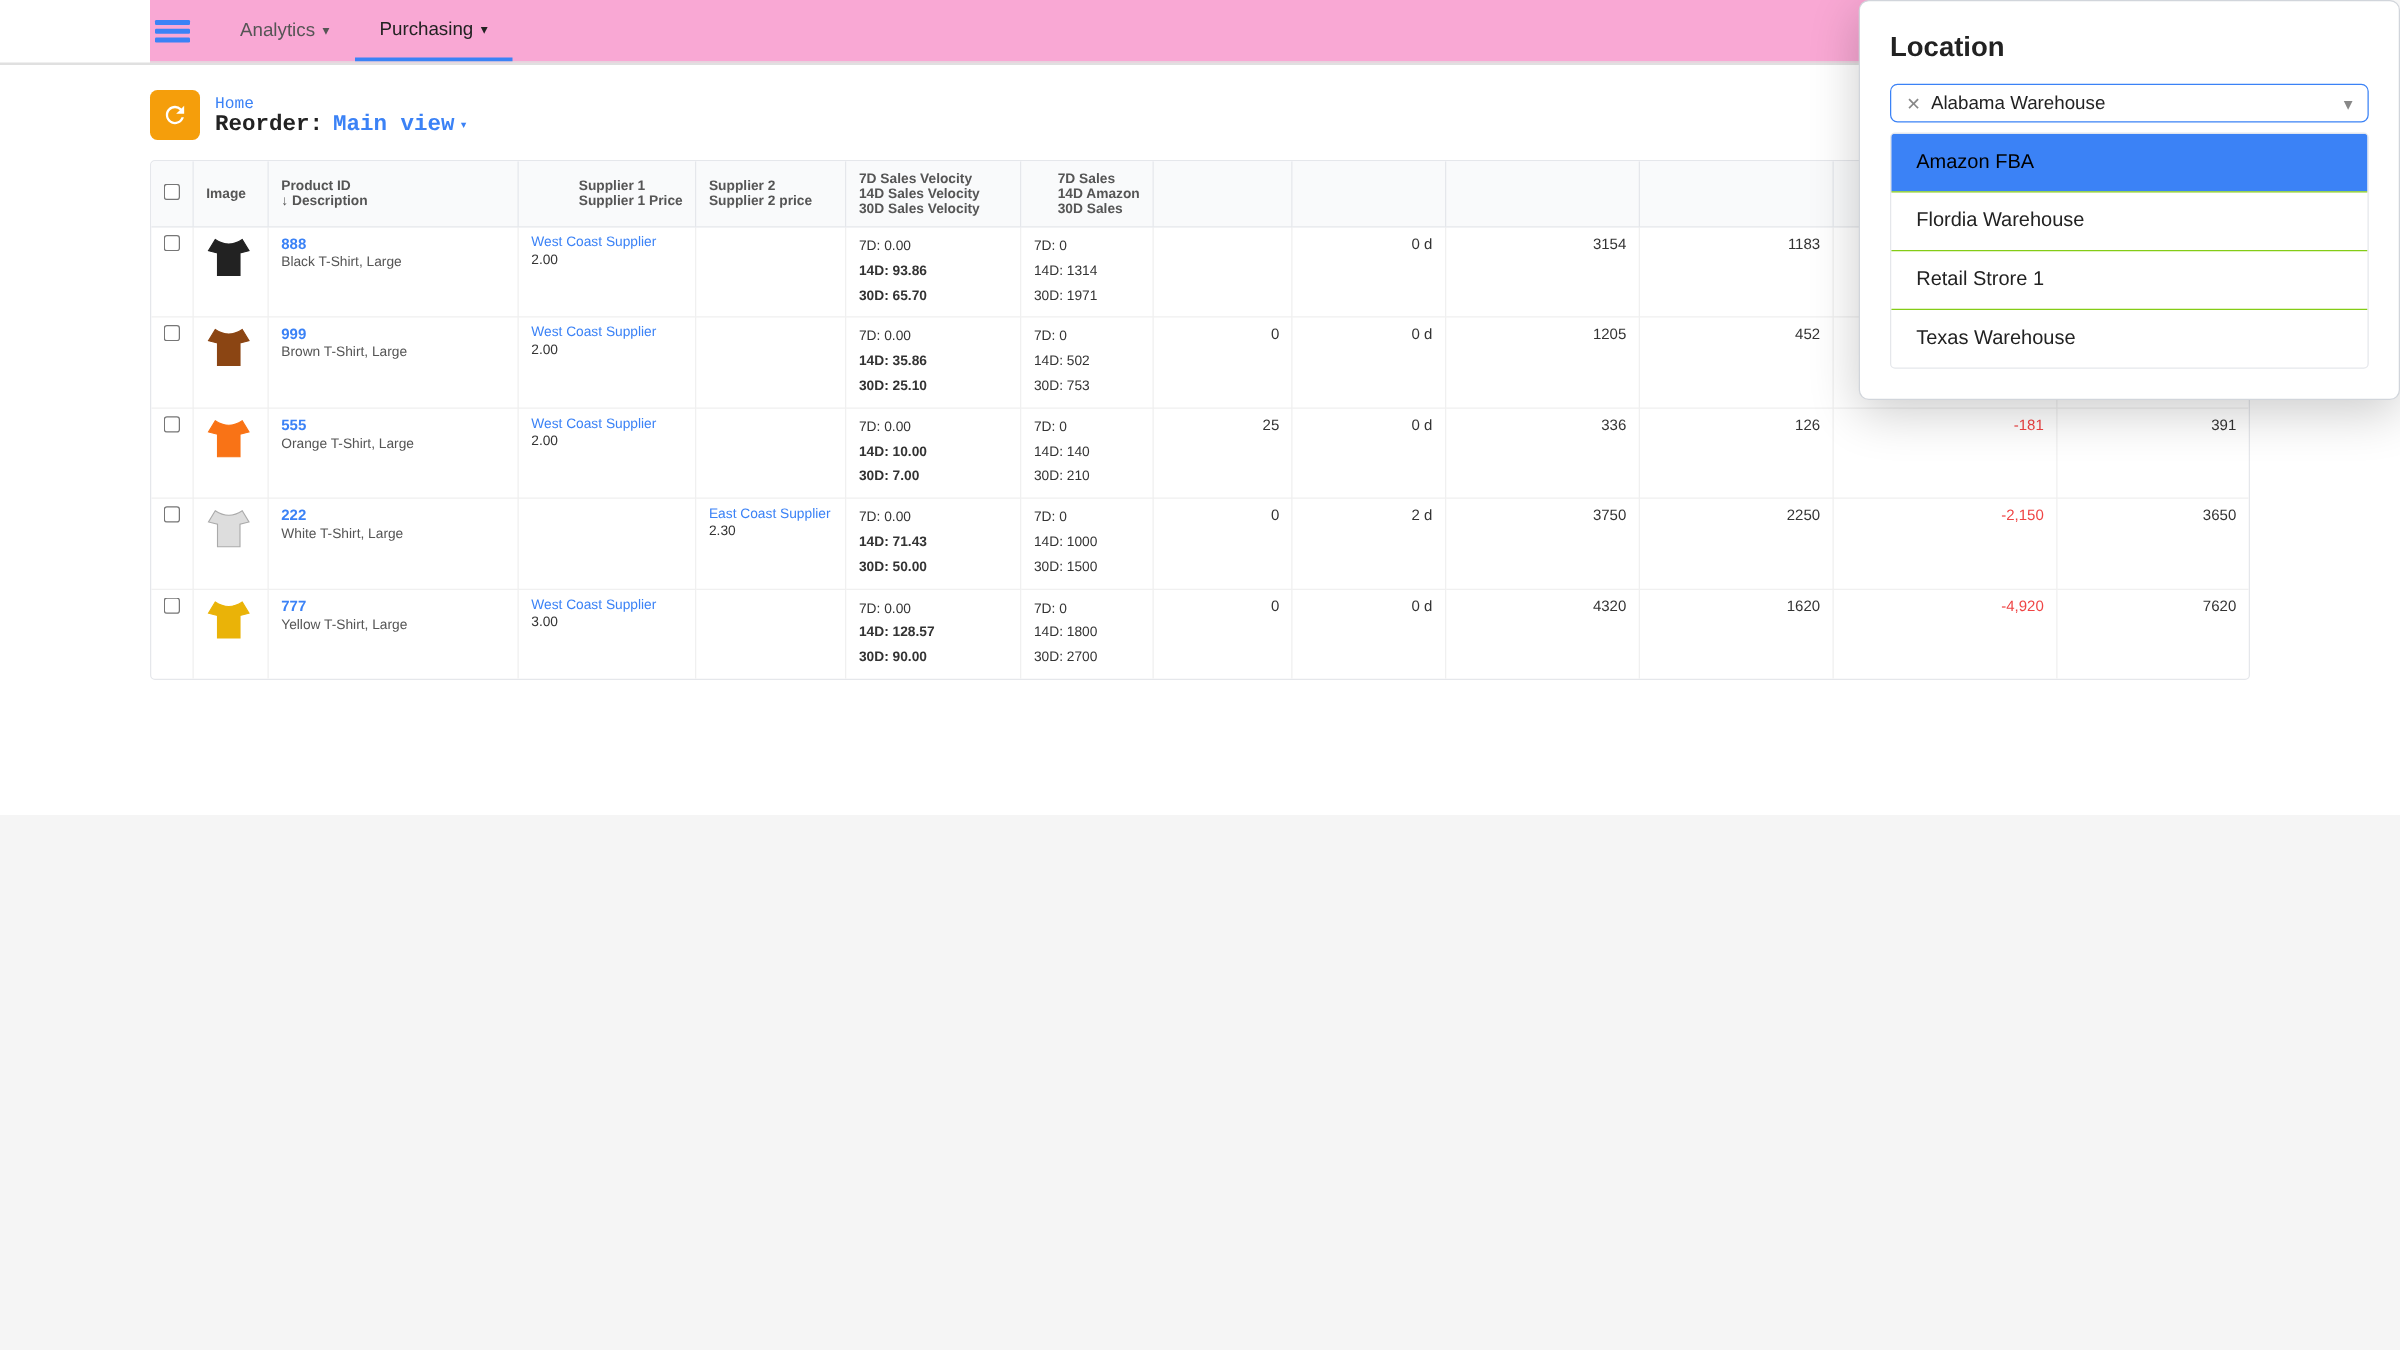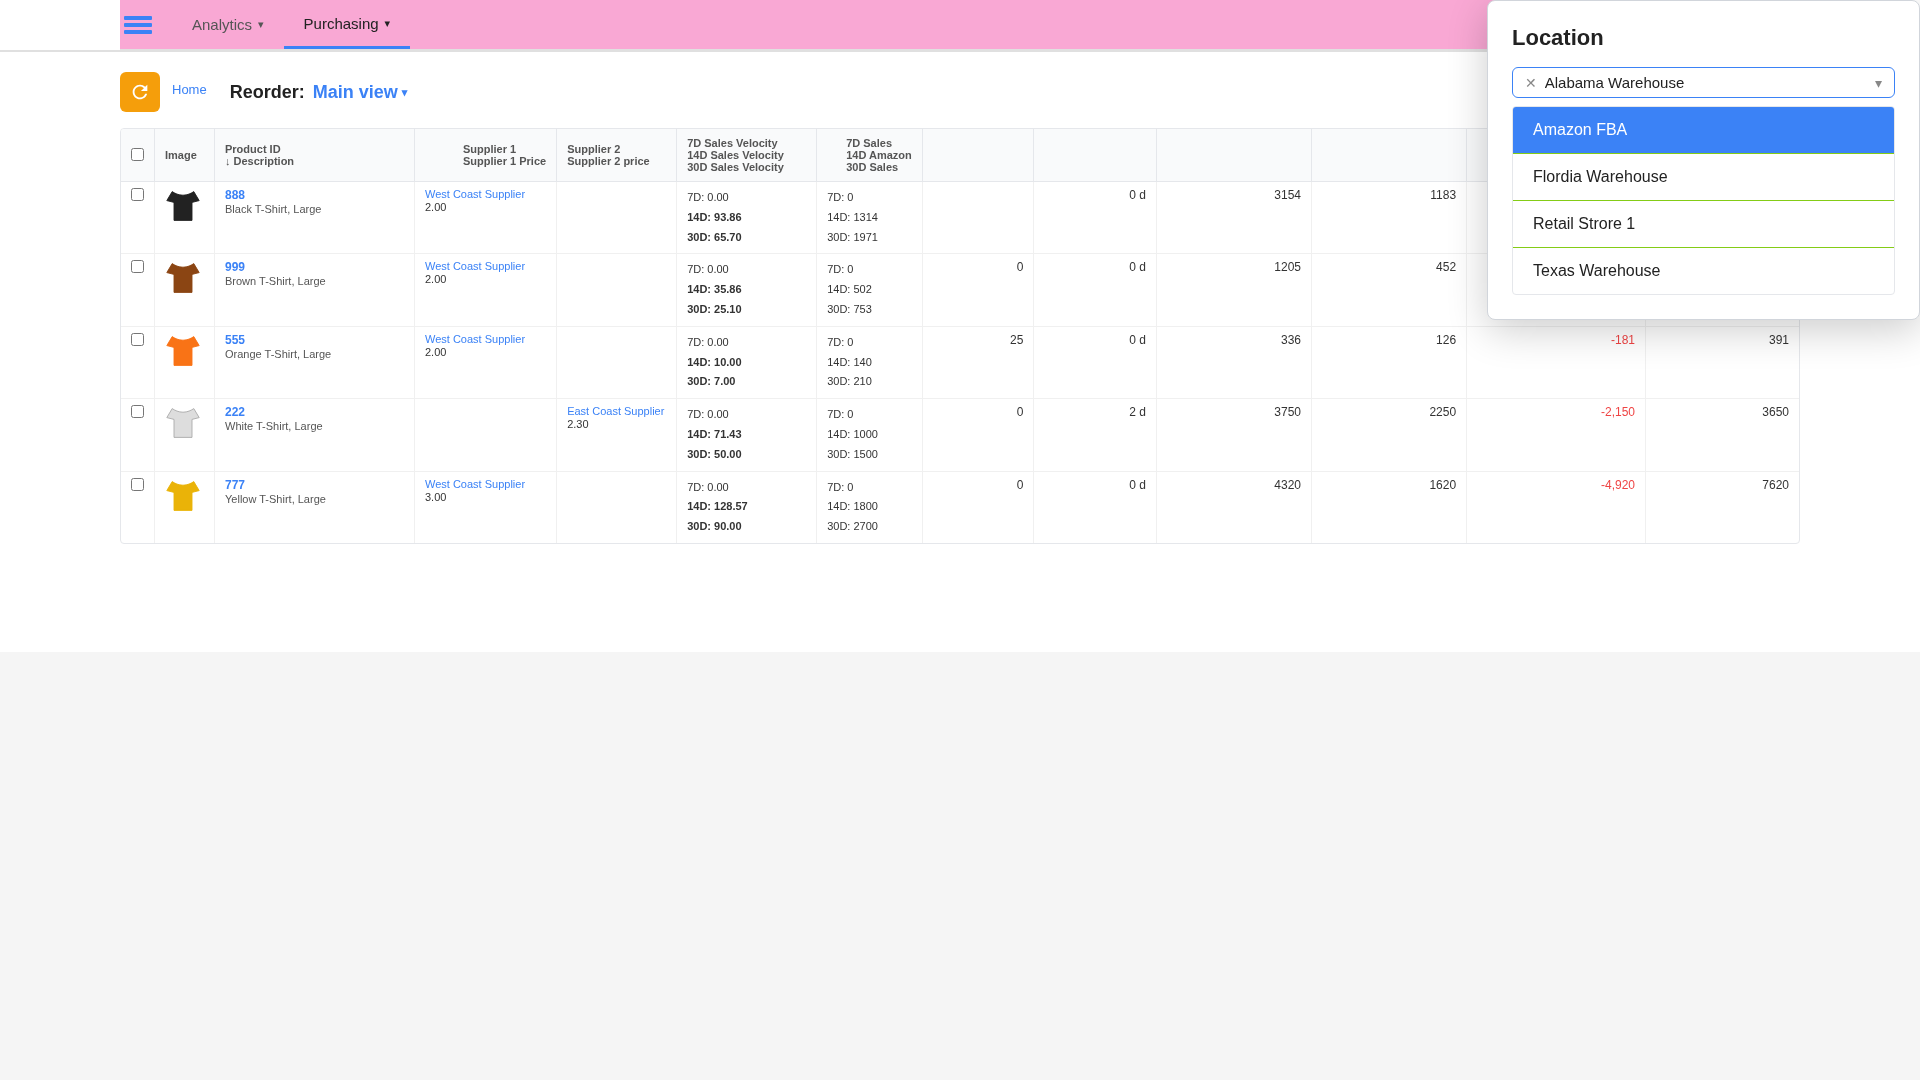--- a/index.html
+++ b/index.html
@@ -17,23 +17,23 @@
     .nav-tab.active { color: #222; font-weight: 500; border-bottom: 3px solid #3b82f6; }
     .nav-tab .chevron { margin-left: 6px; font-size: 11px; }
 
     
     .content-area { padding: 20px 120px; background: #fff; min-height: 600px; }
 
     
     .breadcrumb-row { display: flex; align-items: center; margin-bottom: 8px; }
     .breadcrumb-icon { width: 40px; height: 40px; background: #f59e0b; border-radius: 6px; display: flex; align-items: center; justify-content: center; margin-right: 12px; }
     .breadcrumb-icon svg { width: 22px; height: 22px; fill: white; }
-    .breadcrumb-text { display: flex; flex-direction: row; }
+    .breadcrumb-text { display: flex; flex-direction: column; font-family: Liberation Mono, monospace; }
     .breadcrumb-home { color: #3b82f6; font-size: 13px; cursor: pointer; }
-    .page-title { font-size: 18px; font-weight: 600; color: #222; display: flex; align-items: center; gap: 8px; margin-left: 23px; }
+    .page-title { font-size: 18px; font-weight: 600; color: #222; display: flex; align-items: center; gap: 8px; }
     .page-title .main-view { color: #3b82f6; display: flex; align-items: center; gap: 4px; cursor: pointer; }
     .page-title .dropdown-arrow { font-size: 11px; }
 
     
     .table-container { margin-top: 16px; border: 1px solid #e5e7eb; border-radius: 4px; overflow: hidden; }
     table { width: 100%; border-collapse: collapse; }
     thead tr { background: #f9fafb; }
     th { padding: 8px 10px; text-align: left; font-size: 11px; font-weight: 600; color: #555; border-bottom: 1px solid #e5e7eb; border-right: 1px solid #e5e7eb; white-space: nowrap; }
     th:last-child { border-right: none; }
     td { padding: 6px 10px; border-bottom: 1px solid #f0f0f0; border-right: 1px solid #f0f0f0; vertical-align: top; font-size: 12px; color: #333; }
@@ -68,21 +68,21 @@
     
     .location-dropdown-overlay { position: absolute; top: 0; right: 0; width: 433px; background: #fff; border: 1px solid #d1d5db; border-radius: 8px; box-shadow: 0 10px 40px rgba(0,0,0,0.2); z-index: 100; padding: 24px; }
     .location-title { font-size: 22px; font-weight: 600; color: #222; margin-bottom: 16px; }
     .location-search { display: flex; align-items: center; border: 1.5px solid #3b82f6; border-radius: 6px; padding: 6px 12px; margin-bottom: 8px; background: #fff; }
     .location-clear { color: #888; margin-right: 8px; cursor: pointer; font-size: 14px; }
     .location-input { flex: 1; border: none; outline: none; font-size: 15px; color: #222; background: transparent; }
     .location-chevron { color: #888; font-size: 14px; cursor: pointer; }
 
     .location-list { border: 1px solid #e5e7eb; border-radius: 4px; overflow: hidden; }
     .location-item { padding: 14px 20px; font-size: 16px; color: #222; cursor: pointer; }
-    .location-item.selected { background: #3b82f6; color: #ffffff; }
+    .location-item.selected { background: #3b82f6; color: #000000; }
     .location-item + .location-item { border-top: 1px solid #84cc16; }
 
     .header-area { background: #fff; padding: 0 120px; border-bottom: 2px solid #e0e0e0; }
   </style>
 </head>
 <body>
 
 <div class="app-wrapper">
 
   <div class="header-area">

